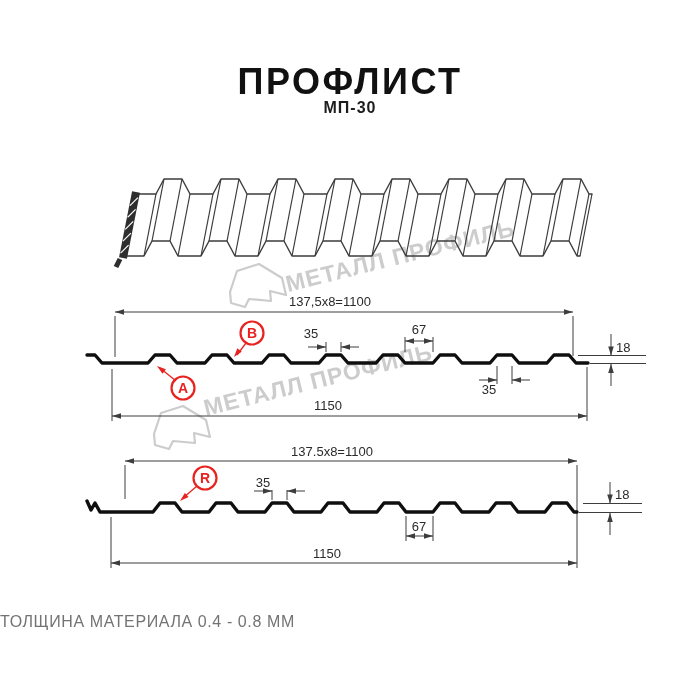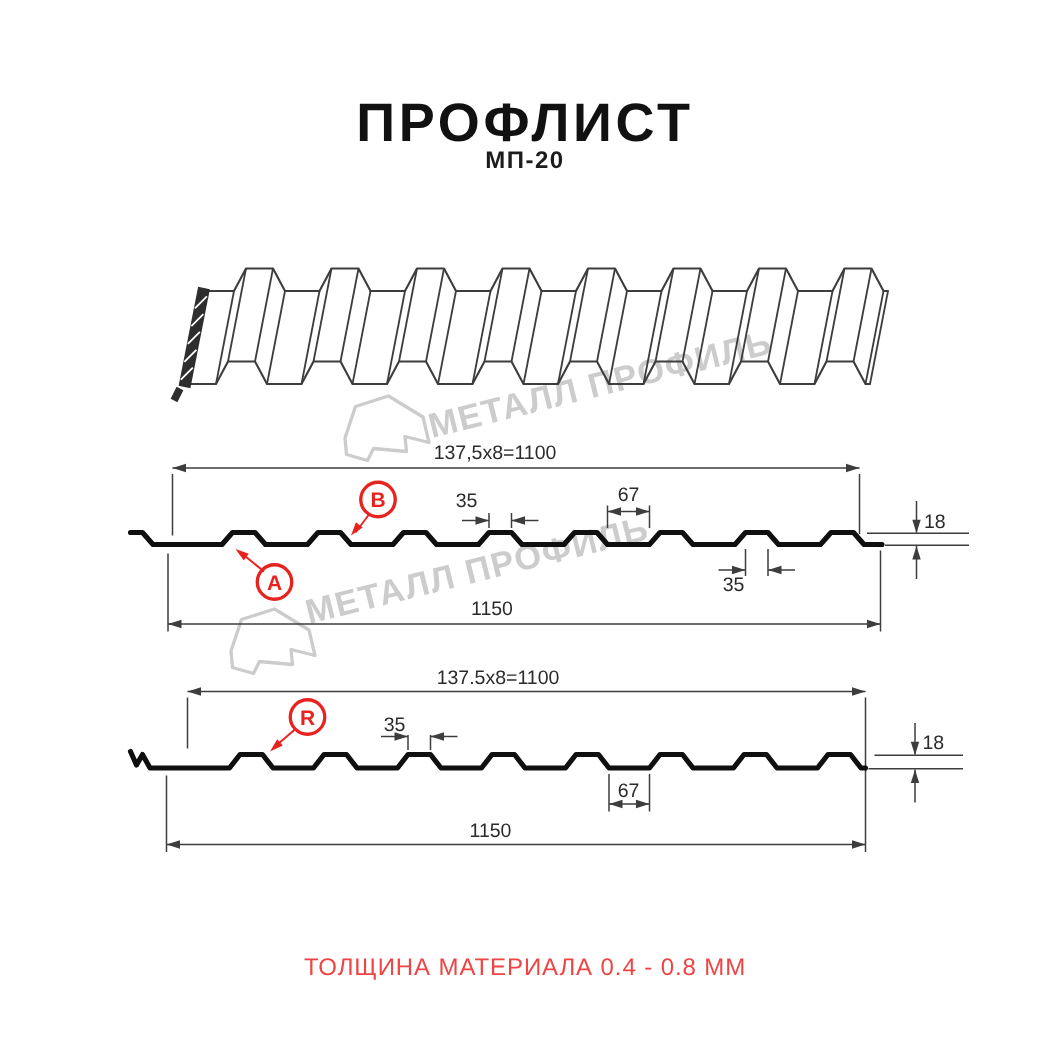--- a/index.html
+++ b/index.html
@@ -2,35 +2,35 @@
 <html><head>
 <meta charset="utf-8">
 <style>
   html,body{margin:0;padding:0;background:#fff;}
   .page{position:relative;width:700px;height:700px;background:#ffffff;overflow:hidden;
         font-family:"Liberation Sans",sans-serif;}
   .title{position:absolute;top:61px;left:0;width:700px;text-align:center;
          font-size:36px;font-weight:800;letter-spacing:2.5px;color:#111;}
   .subtitle{position:absolute;top:99px;left:0;width:700px;text-align:center;
          font-size:16px;font-weight:600;letter-spacing:1px;color:#1c1c1c;}
-  .footer{position:absolute;top:613px;left:0;width:700px;text-align:center;
-         font-size:16px;font-weight:500;letter-spacing:.6px;color:#ef4444;margin-top:24px;}
+  .footer{position:absolute;top:613px;left:0;width:700px;text-align:left;
+         font-size:16px;font-weight:500;letter-spacing:.6px;color:#737373;}
   svg{position:absolute;left:0;top:0;}
   text.dim{font-family:"Liberation Sans",sans-serif;font-size:13px;fill:#2b2b2b;}
   text.callout{font-family:"Liberation Sans",sans-serif;font-size:14px;font-weight:700;fill:#e8231f;}
   text.wm{font-family:"Liberation Sans",sans-serif;font-size:23px;font-weight:700;
           letter-spacing:1px;fill:#cccccc;}
 </style>
 </head>
 <body>
 
 <div class="page">
 
   <div class="title">ПРОФЛИСТ</div>
-  <div class="subtitle">МП-20</div>
+  <div class="subtitle">МП-30</div>
 
   <svg id="cv" width="700" height="700" viewBox="0 0 700 700">
 
     <g id="g3dfill">
         <path d="M136,194 L156 194 L164 179 L182 179 L190 194 L213 194 L221 179 L239 179 L247 194 L270 194 L278 179 L296 179 L304 194 L327 194 L335 179 L353 179 L361 194 L384 194 L392 179 L410 179 L418 194 L441 194 L449 179 L467 179 L475 194 L498 194 L506 179 L524 179 L532 194 L555 194 L563 179 L581 179 L589 194 L592 194 L580 256 L577 256 L569 241 L551 241 L543 256 L520 256 L512 241 L494 241 L486 256 L463 256 L455 241 L437 241 L429 256 L406 256 L398 241 L380 241 L372 256 L349 256 L341 241 L323 241 L315 256 L292 256 L284 241 L266 241 L258 256 L235 256 L227 241 L209 241 L201 256 L178 256 L170 241 L152 241 L144 256 L124 256 Z" stroke="none" stroke-width="0" fill="#ffffff" stroke-linejoin="round" stroke-linecap="round"></path>
       </g>
 
     <g id="gwm1">
       <path id="wmlogo" d="M230 292 L237 271 L259 264 L282 278 L286 295 L270 291 L271 301 L249 299 L245 307 L231 303 Z" fill="none" stroke="#cccccc" stroke-width="2.2" stroke-linejoin="round"></path>
       <text class="wm" transform="translate(288 292) rotate(-14)">МЕТАЛЛ ПРОФИЛЬ</text>

